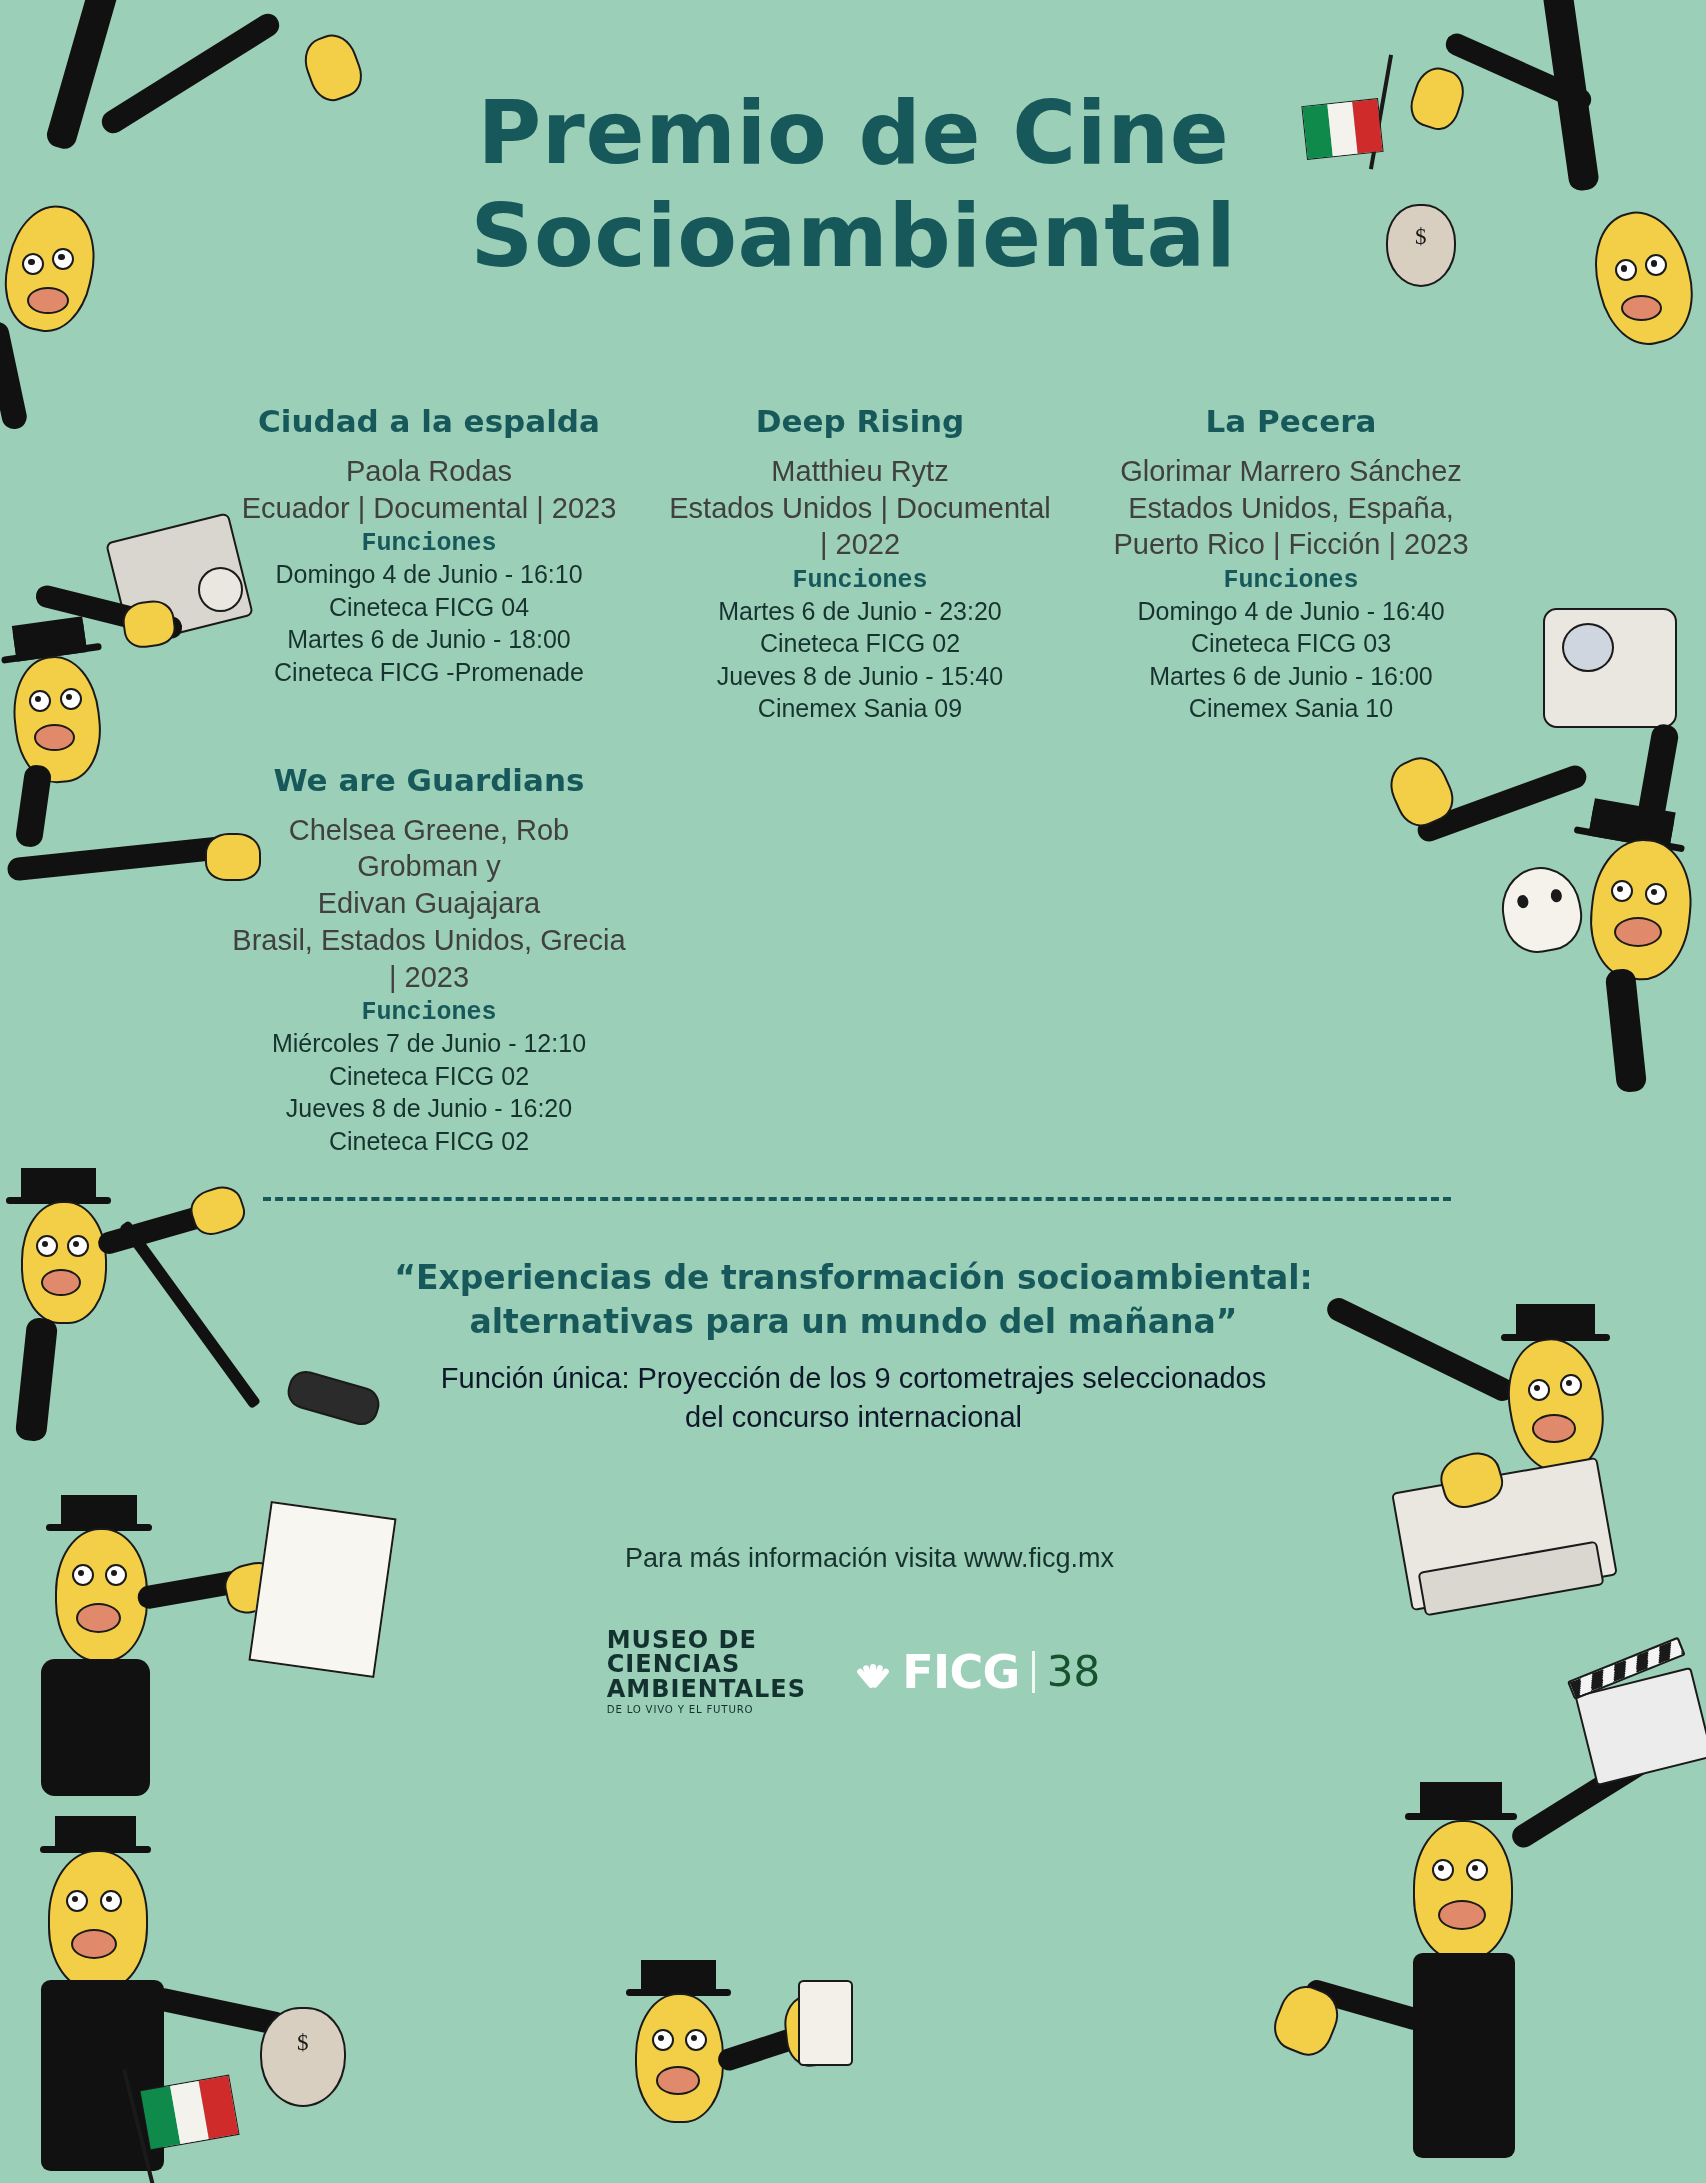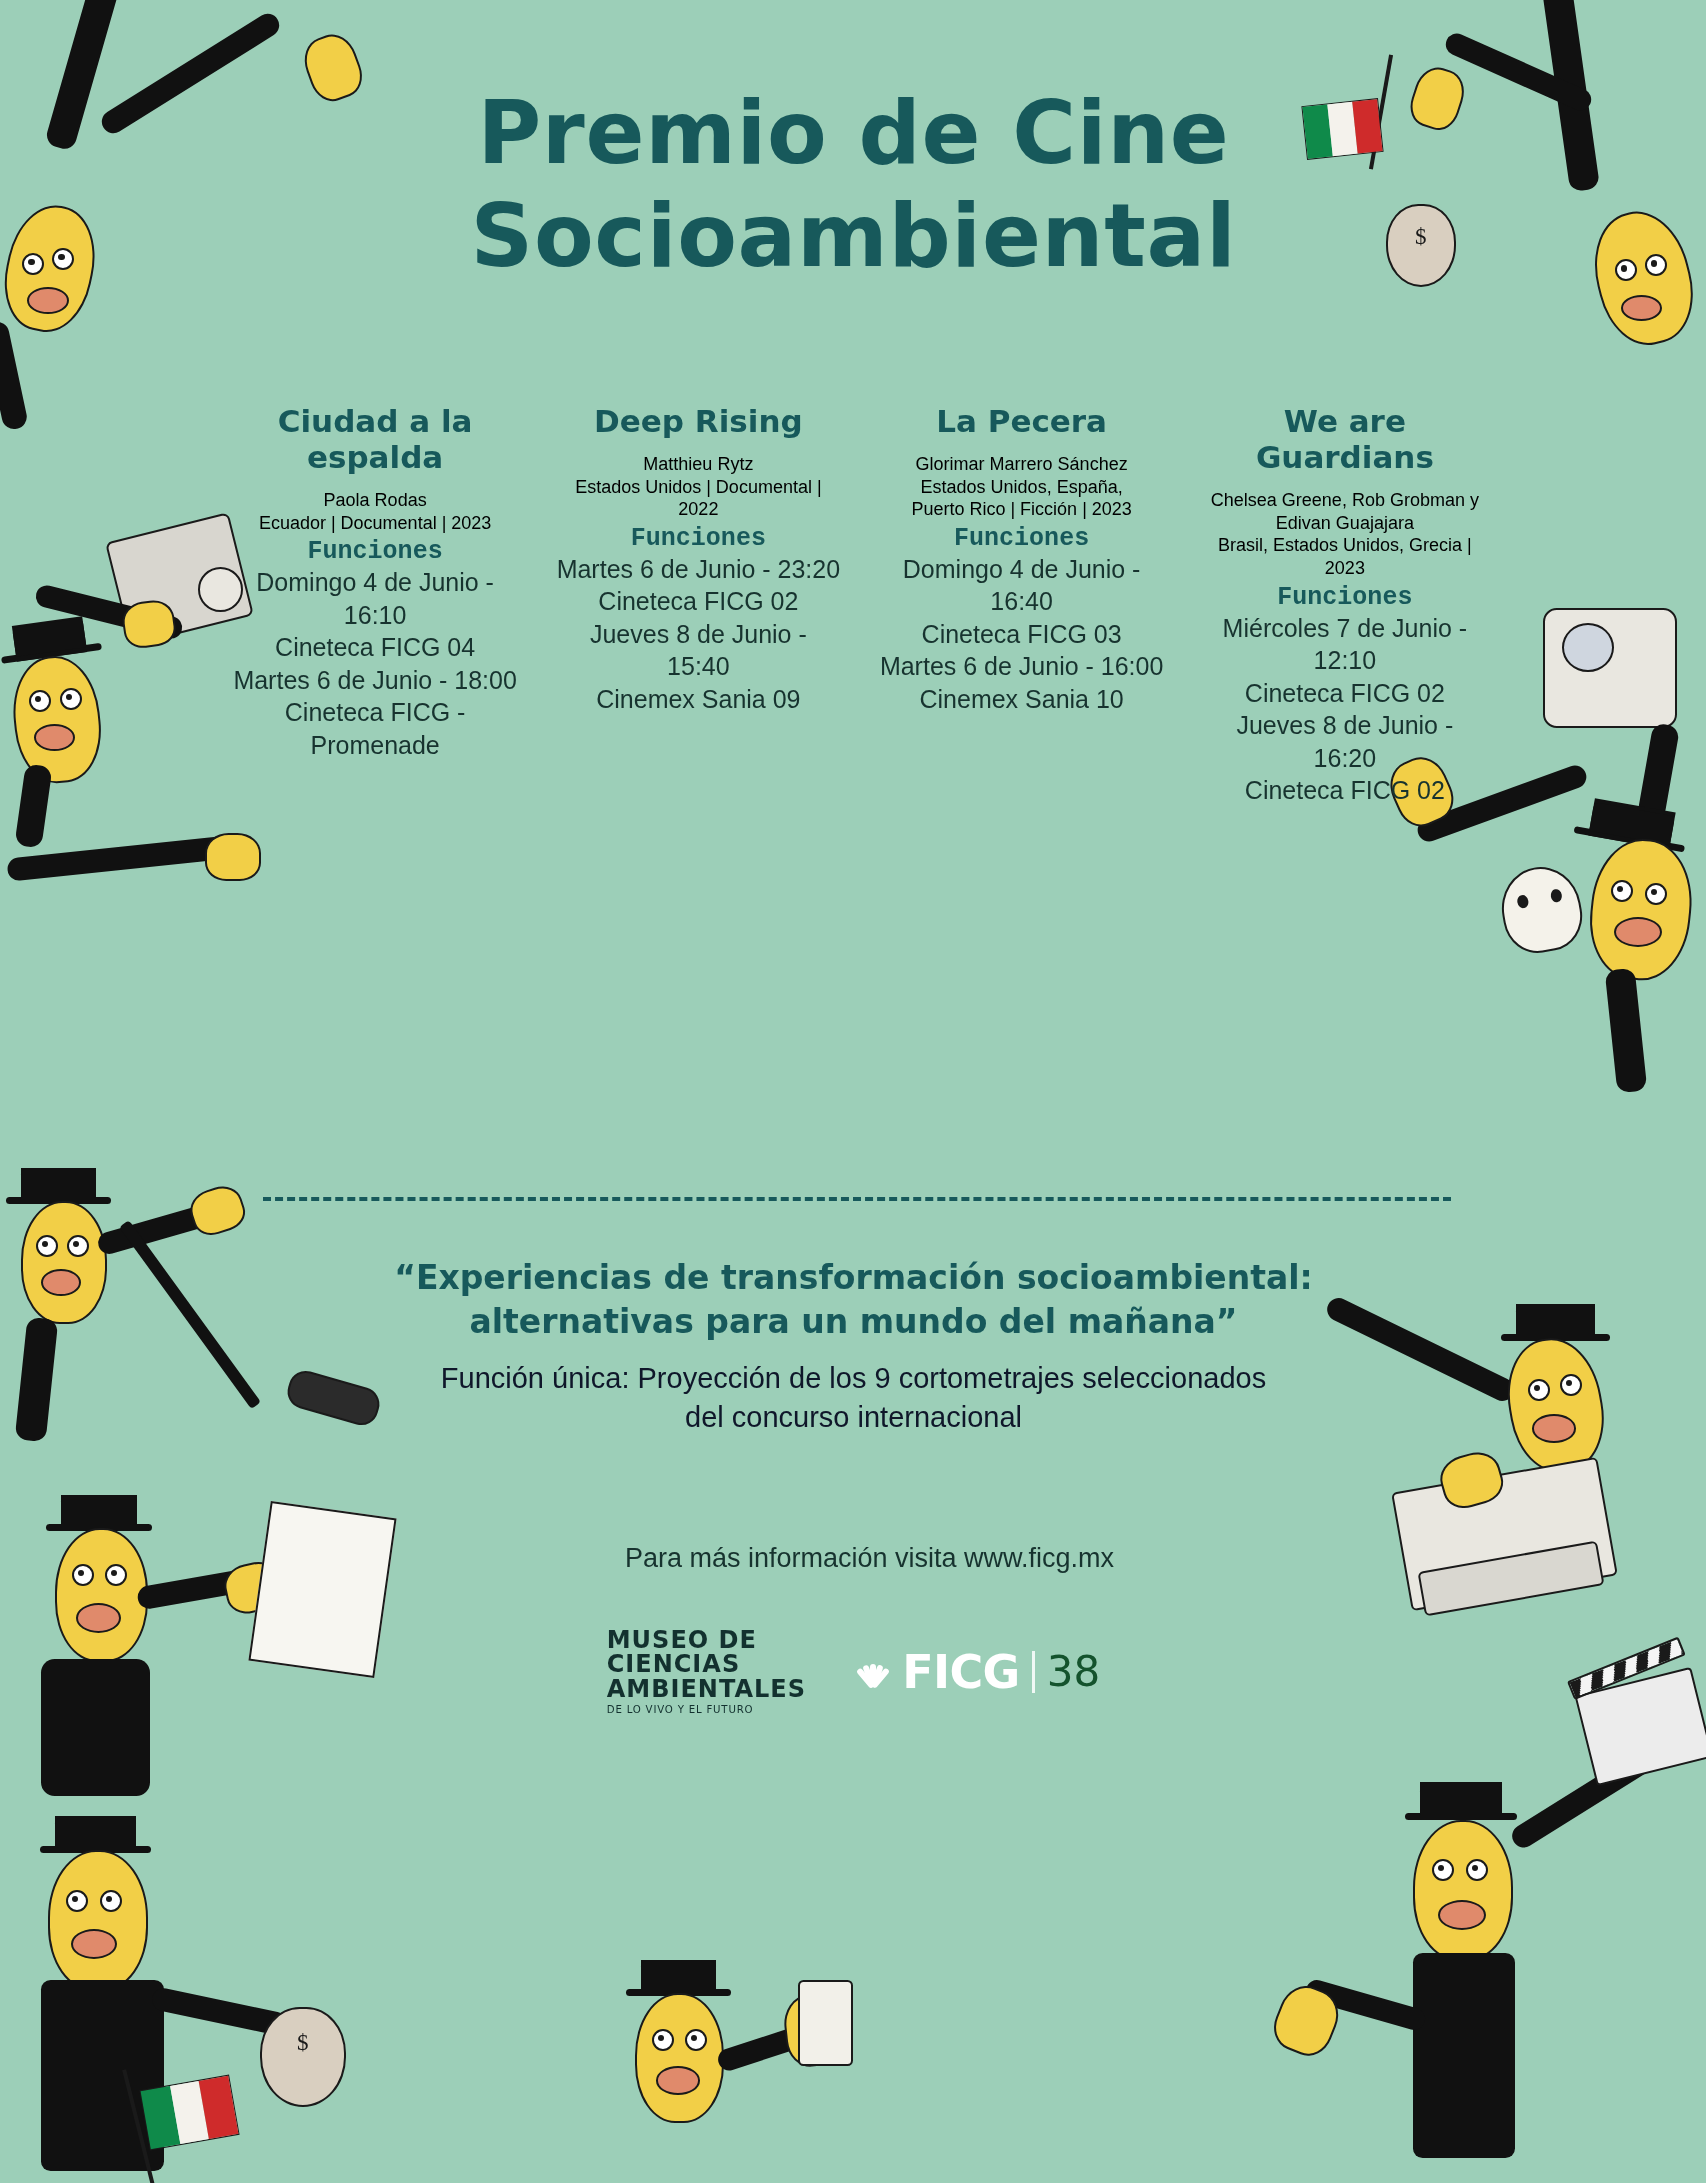--- a/index.html
+++ b/index.html
@@ -190,39 +190,39 @@
     letter-spacing: 0.7px;
     color: #17595b;
   }
 
   .films-grid {
     position: absolute;
     top: 403px;
     left: 232px;
     width: 1256px;
     display: grid;
-    grid-template-columns: 1fr 1fr 1fr 1fr;
+    grid-template-columns: 1fr 1fr 1fr;
     column-gap: 89px;
     row-gap: 48px;
     gap: 37px;
   }
   .film {
     text-align: center;
   }
   .film-title {
     font-family: "DejaVu Sans", sans-serif;
     font-weight: bold;
     font-size: 31px;
     color: #17595b;
     margin-bottom: 13.7px;
   }
   .film-line {
-    font-size: 18px;
+    font-size: 29px;
     line-height: 1.27;
-    color: #000000;
+    color: #404040;
   }
   .funciones-label {
     font-family: Liberation Mono, monospace;
     font-weight: bold;
     font-size: 25px;
     color: #17595b;
     margin-top: 2.7px;
   }
   .screening {
     font-size: 25px;

